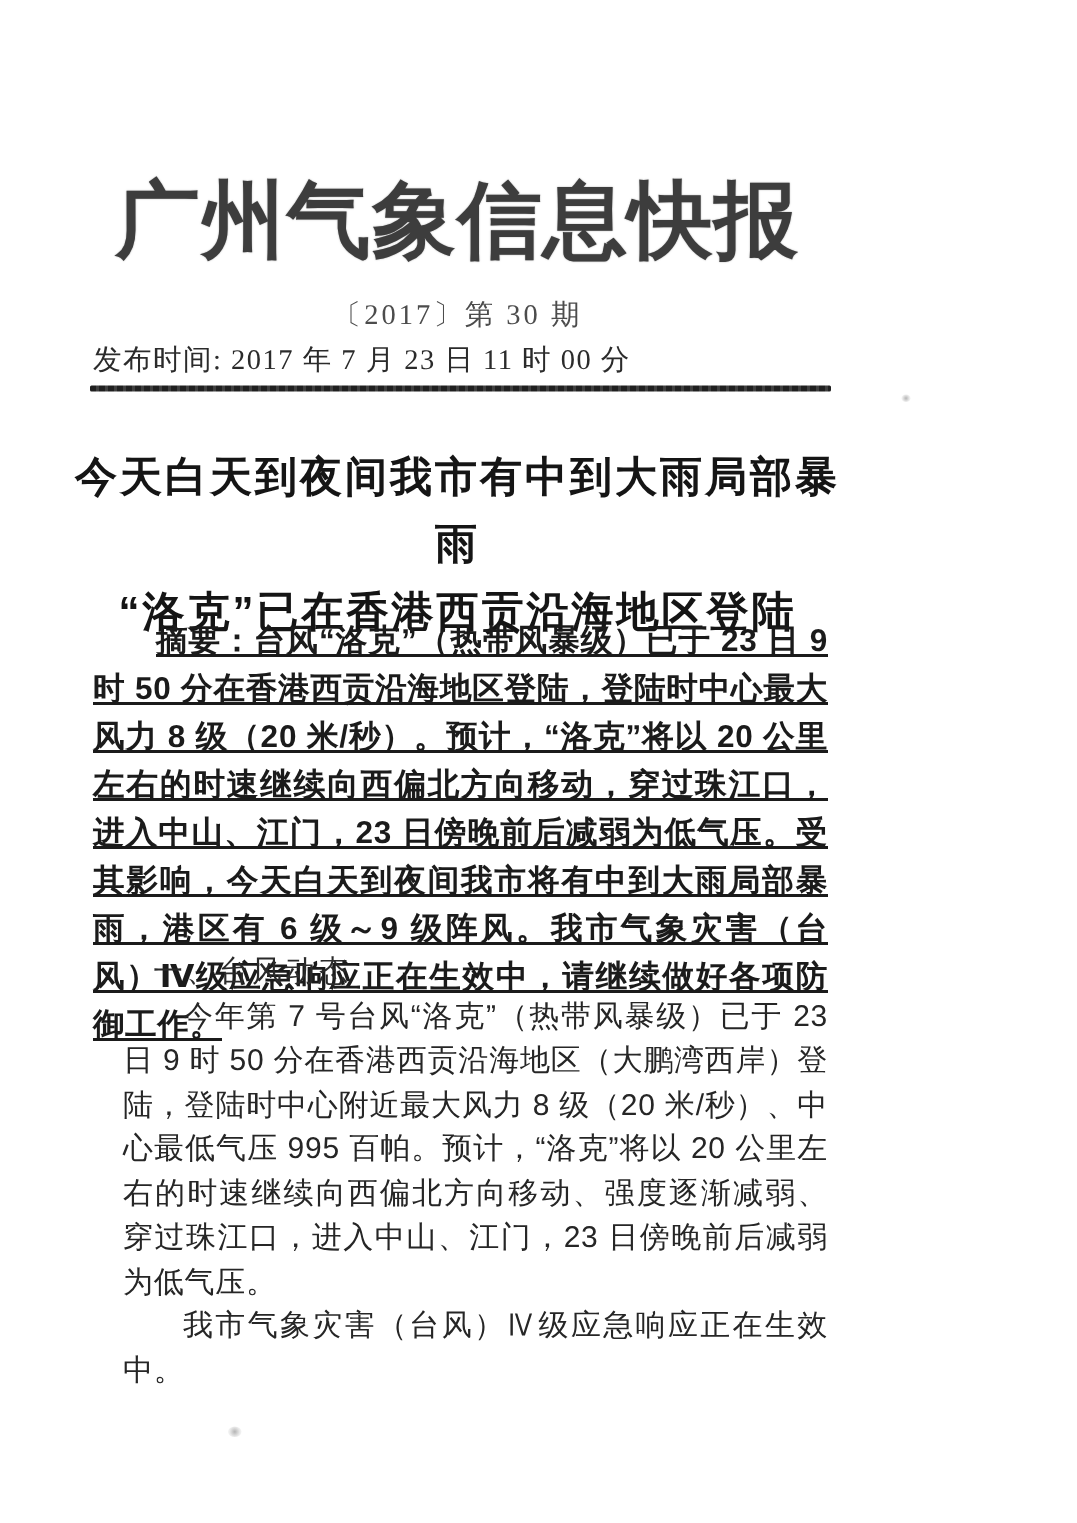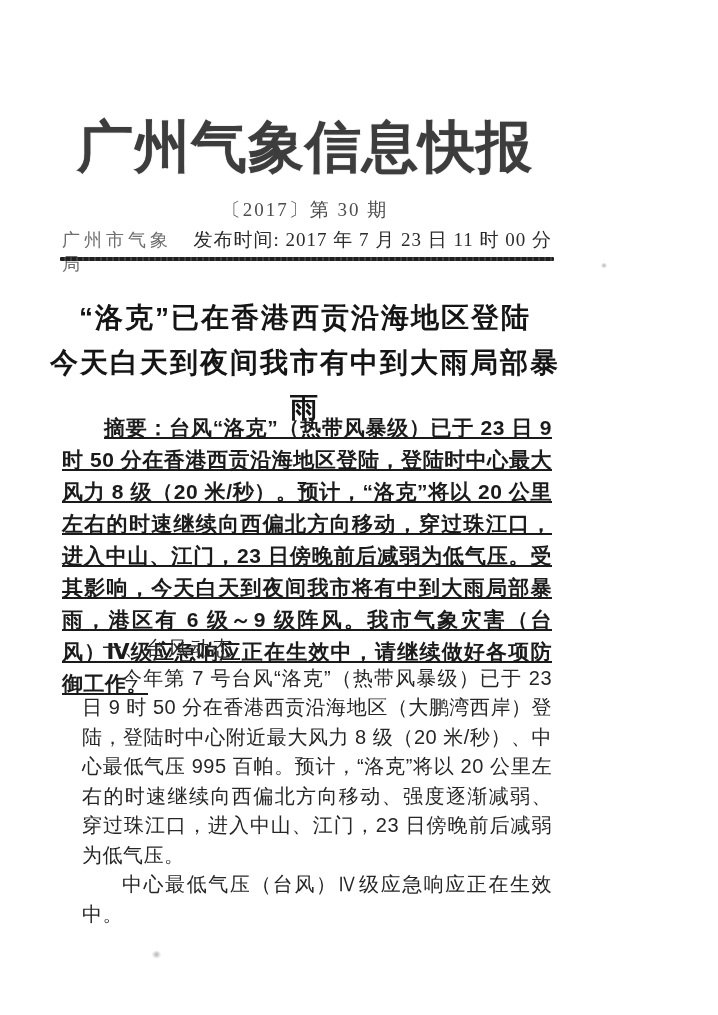--- a/index.html
+++ b/index.html
@@ -109,35 +109,34 @@
 </head>
 <body>
 
 <div class="page">
 
   <h1 class="masthead-title">广州气象信息快报</h1>
 
   <div class="issue-line">〔2017〕第 30 期</div>
 
   <div class="pub-row">
-    <span class="publisher">广州市气象局</span>
     <span class="pub-time"><span>发布时间:</span> <span>2017 年 7 月 23 日 11 时 00 分</span></span>
   </div>
 
   <div class="header-rule"></div>
 
   <h2 class="headline">
+    <span>今天白天到夜间我市有中到大雨局部暴雨</span>
     <span>“洛克”已在香港西贡沿海地区登陆</span>
-    <span>今天白天到夜间我市有中到大雨局部暴雨</span>
   </h2>
 
   <p class="abstract">摘要：台风“洛克”（热带风暴级）已于 23 日 9 时 50 分在香港西贡沿海地区登陆，登陆时中心最大风力 8 级（20 米/秒）。预计，“洛克”将以 20 公里左右的时速继续向西偏北方向移动，穿过珠江口，进入中山、江门，23 日傍晚前后减弱为低气压。受其影响，今天白天到夜间我市将有中到大雨局部暴雨，港区有 6 级～9 级阵风。我市气象灾害（台风）Ⅳ级应急响应正在生效中，请继续做好各项防御工作。</p>
 
   <div class="doc-body">
     <h3 class="section-heading">一、台风动态</h3>
     <p>今年第 7 号台风“洛克”（热带风暴级）已于 23 日 9 时 50 分在香港西贡沿海地区（大鹏湾西岸）登陆，登陆时中心附近最大风力 8 级（20 米/秒）、中心最低气压 995 百帕。预计，“洛克”将以 20 公里左右的时速继续向西偏北方向移动、强度逐渐减弱、穿过珠江口，进入中山、江门，23 日傍晚前后减弱为低气压。</p>
-    <p>中心最低气压（台风）Ⅳ级应急响应正在生效中。</p>
+    <p>我市气象灾害（台风）Ⅳ级应急响应正在生效中。</p>
   </div>
 
   <div class="speck speck-1"></div>
   <div class="speck speck-2"></div>
 
 </div>
 
 </body></html>

